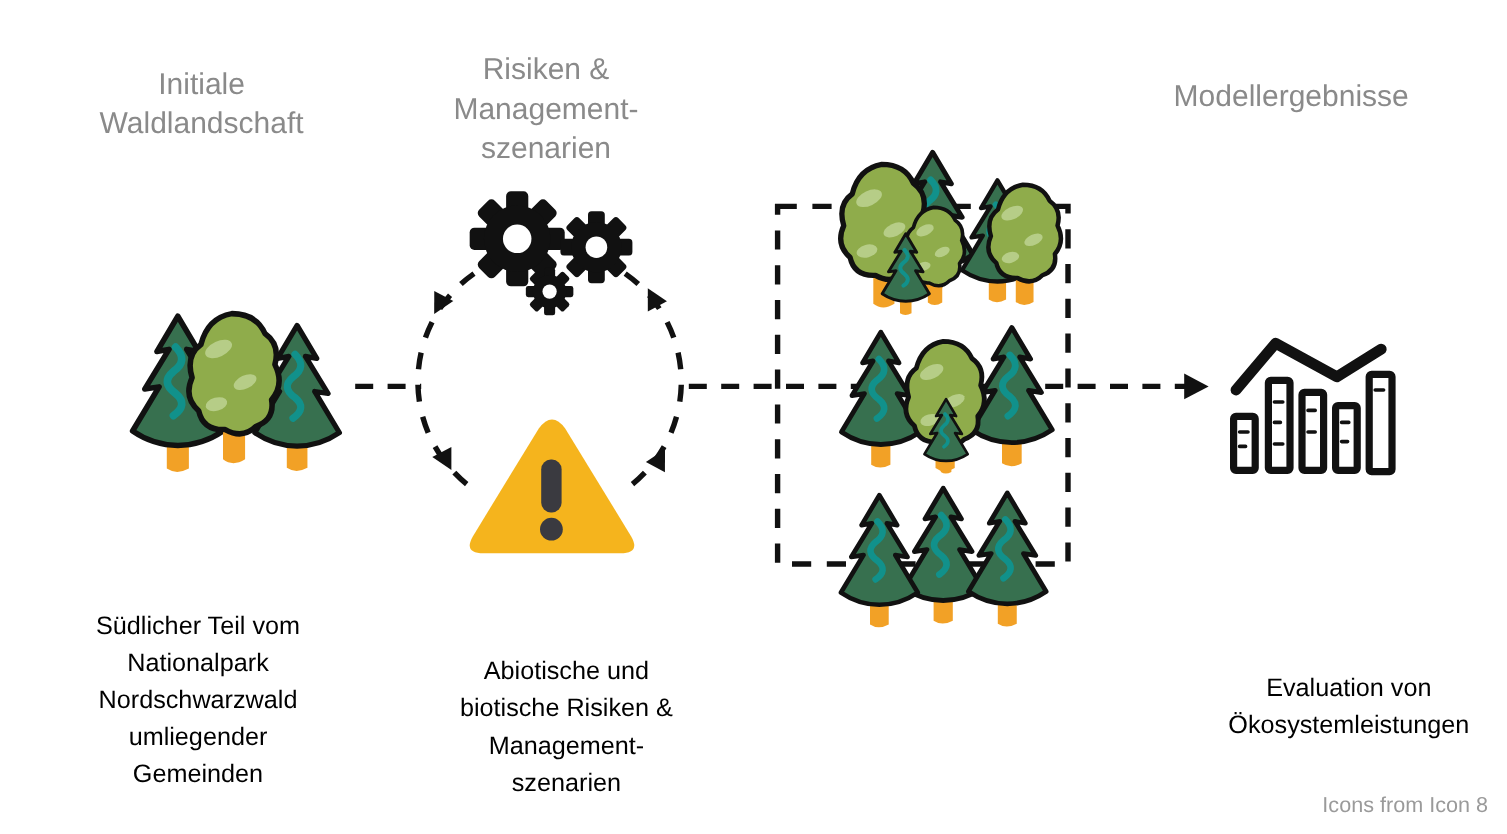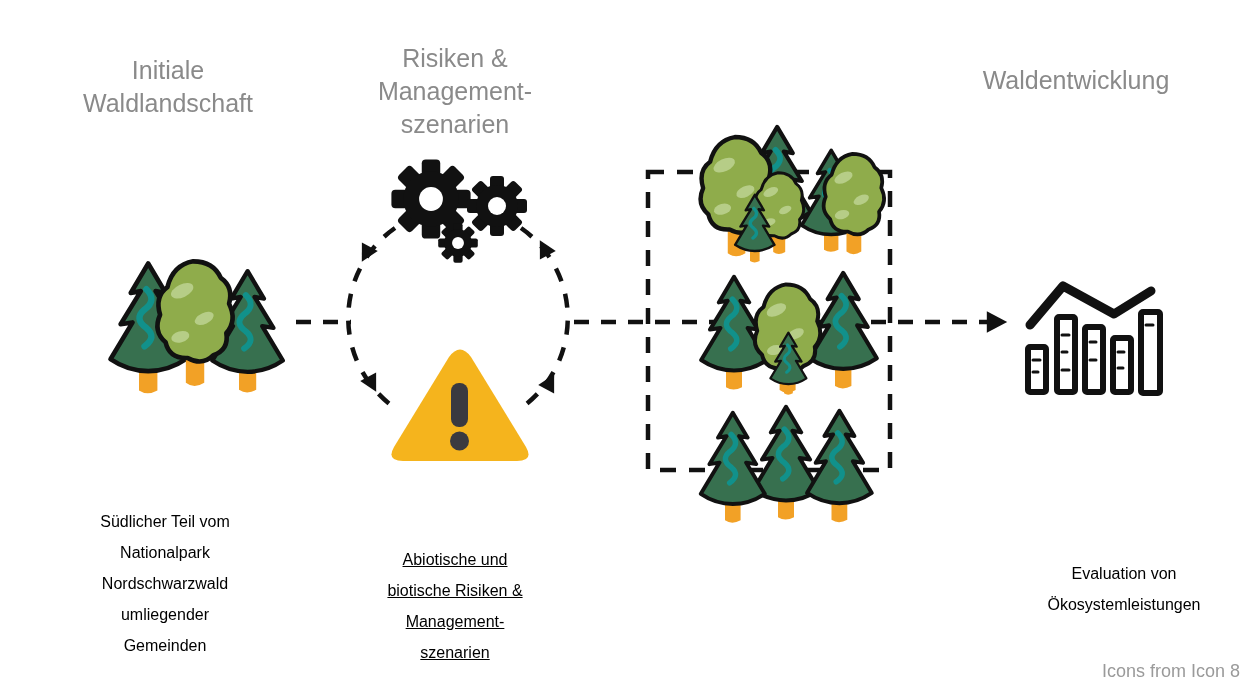--- a/index.html
+++ b/index.html
@@ -6,39 +6,39 @@
   .canvas{
     position:relative;width:1256px;height:695px;background:#fff;
     font-family:"Liberation Sans",sans-serif;overflow:hidden;
   }
   .hdr{
     position:absolute;text-align:center;white-space:pre-line;
     color:var(--header-text,#8a8a8a);font-size:25px;line-height:33px;
   }
   .cap{
     position:absolute;text-align:center;white-space:pre-line;
-    color:var(--body-text,#000);font-size:16px;line-height:31px;
+    color:var(--body-text,#000);font-size:21px;line-height:31px;
   }
   .credit{
     position:absolute;right:16px;top:661px;font-size:18px;
     color:var(--credit-text,#9a9a9a);
   }
   svg.art{position:absolute;left:0;top:0;}
 </style>
 </head>
 <body>
 
 <div class="canvas">
 
   <div class="hdr" style="left:38px;top:54px;width:260px;">Initiale
 Waldlandschaft</div>
   <div class="hdr" style="left:325px;top:42px;width:260px;text-align:center;">Risiken &amp;
 Management-
 szenarien</div>
-  <div class="hdr" style="left:926px;top:64px;width:300px;">Waldentwicklung</div>
+  <div class="hdr" style="left:926px;top:64px;width:300px;">Modellergebnisse</div>
 
   <svg class="art" width="1256" height="695" viewBox="0 0 1256 695">
     <defs>
       <g id="conifer">
         <path d="M50 118 L50 144 Q59 150 70 144 L70 118 Z" style="fill:var(--trunk-orange,#F2A126)"></path>
         <path d="M60 6 L79 38 L68 36 L90 72 L77 70 L101 110 Q82 123 60 123 Q38 123 19 110 L43 70 L30 72 L52 36 L41 38 Z" style="fill:var(--conifer-green,#37704F);stroke:var(--line-black,#111);stroke-width:5;stroke-linejoin:round"></path>
         <path d="M58 34 Q70 46 56 56 Q44 66 58 76 Q70 86 56 96" style="fill:none;stroke:var(--squiggle-teal,#11918B);stroke-width:7;stroke-linecap:round"></path>
       </g>
       <g id="deciduous">
         <path d="M52 108 L52 140 Q61 147 72 140 L72 108 Z" style="fill:var(--trunk-orange,#F2A126)"></path>
@@ -134,21 +134,21 @@
       </g>
       <polyline points="1030,325 1063,286 1114,314 1151,291" style="fill:none;stroke:var(--line-black,#111);stroke-width:9;stroke-linecap:round;stroke-linejoin:round"></polyline>
     </g>
   </svg>
 
   <div class="cap" style="left:25px;top:506px;width:280px;">Südlicher Teil vom
 Nationalpark
 Nordschwarzwald
 umliegender
 Gemeinden</div>
-  <div class="cap" style="left:305px;top:544px;width:300px;text-decoration:underline;">Abiotische und
+  <div class="cap" style="left:322px;top:544px;width:300px;">Abiotische und
 biotische Risiken &amp;
 Management-
 szenarien</div>
   <div class="cap" style="left:964px;top:558px;width:320px;">Evaluation von
 Ökosystemleistungen</div>
 
   <div class="credit">Icons from Icon 8</div>
 </div>
 
 </body></html>

